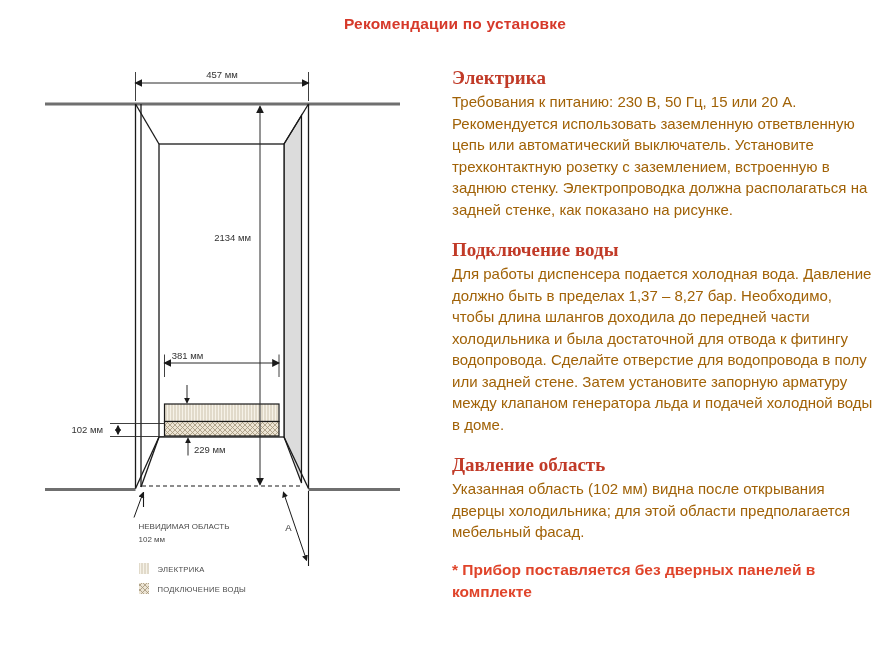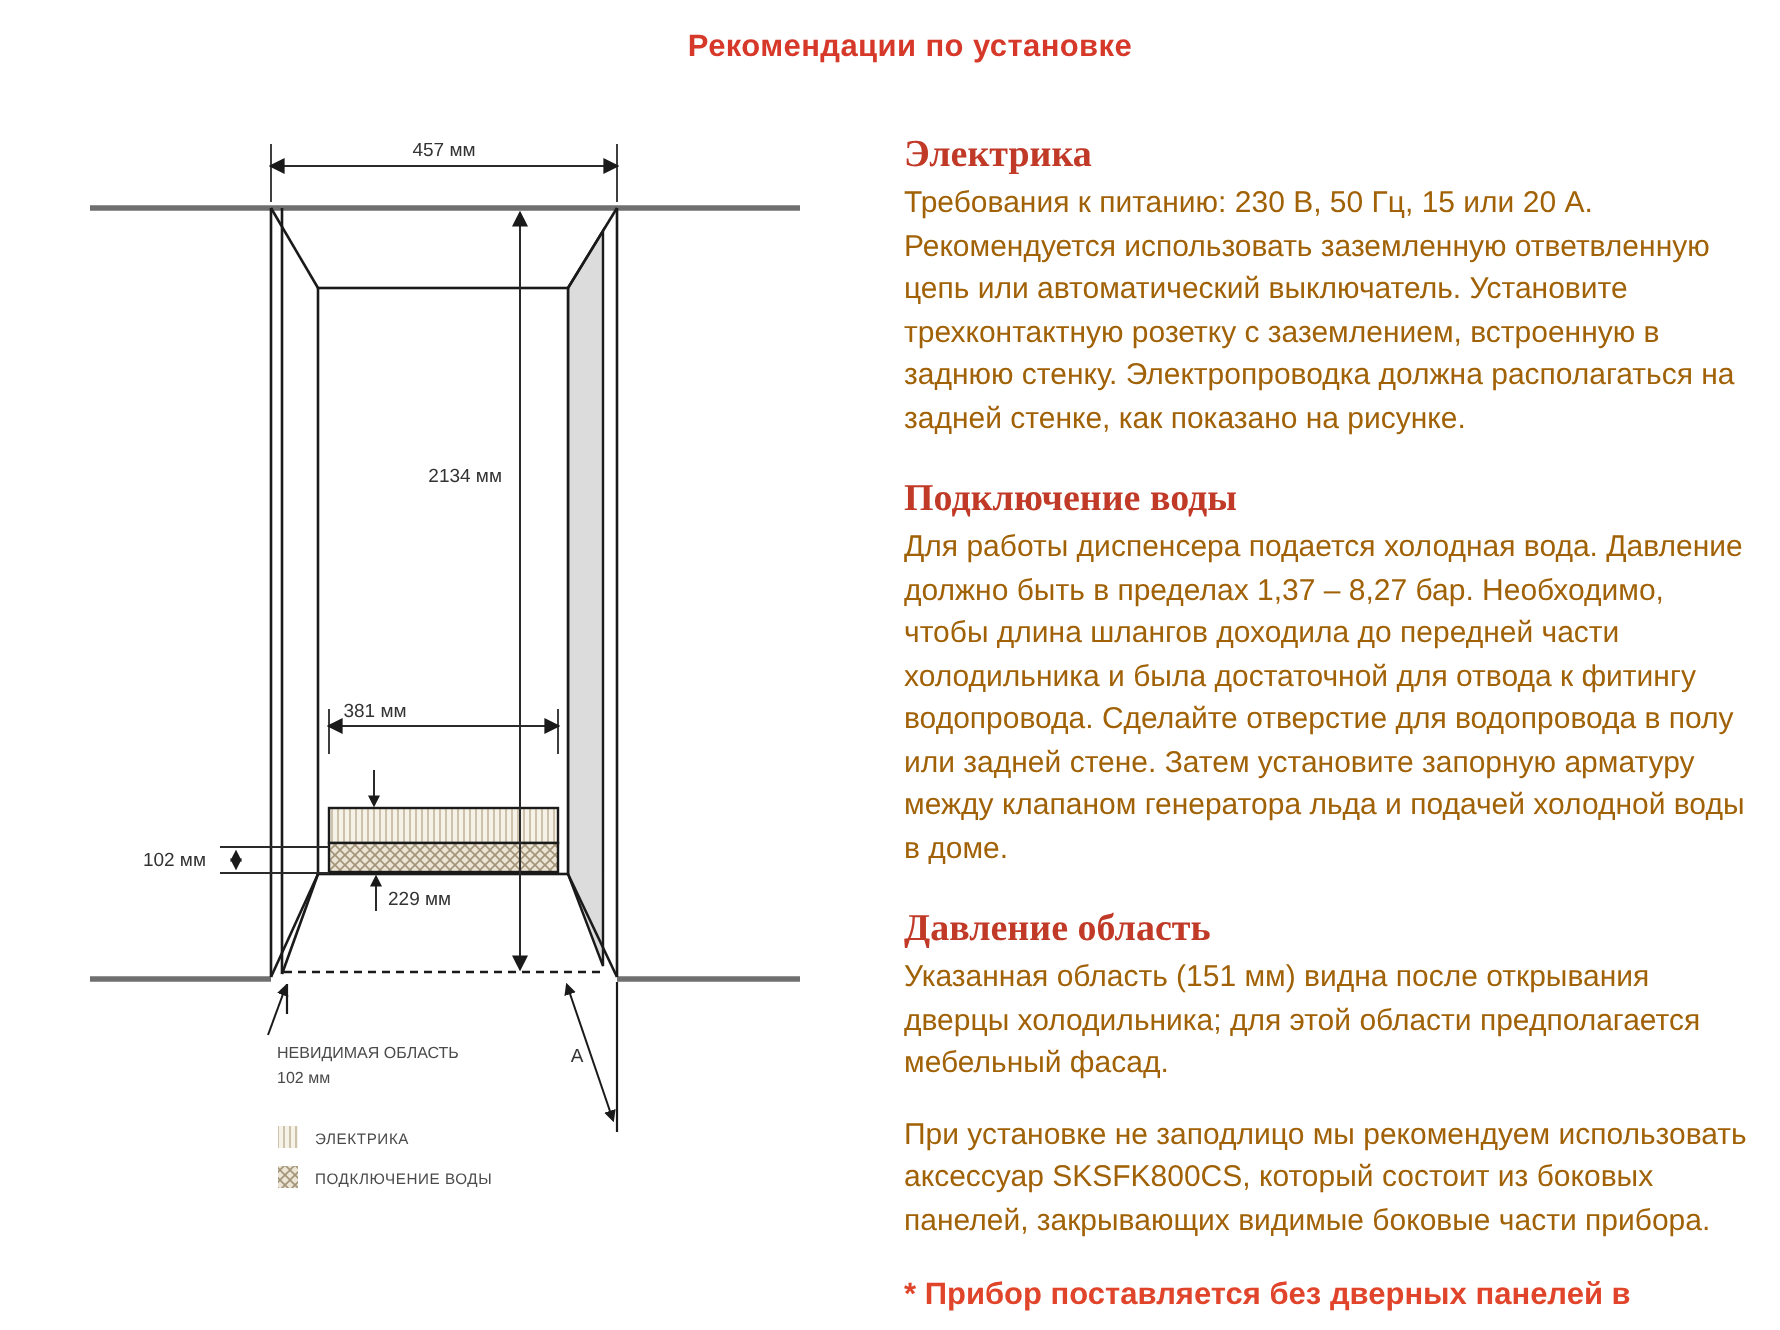--- a/index.html
+++ b/index.html
@@ -141,19 +141,18 @@
   </div>
 
   <div class="col">
     <h2>Электрика</h2>
     <p>Требования к питанию: 230 В, 50 Гц, 15 или 20 А. Рекомендуется использовать заземленную ответвленную цепь или автоматический выключатель. Установите трехконтактную розетку с заземлением, встроенную в заднюю стенку. Электропроводка должна располагаться на задней стенке, как показано на рисунке.</p>
 
     <h2>Подключение воды</h2>
     <p>Для работы диспенсера подается холодная вода. Давление должно быть в пределах 1,37 – 8,27 бар. Необходимо, чтобы длина шлангов доходила до передней части холодильника и была достаточной для отвода к фитингу водопровода. Сделайте отверстие для водопровода в полу или задней стене. Затем установите запорную арматуру между клапаном генератора льда и подачей холодной воды в доме.</p>
 
     <h2>Давление область</h2>
-    <p>Указанная область (151 мм) видна после открывания дверцы холодильника; для этой области предполагается мебельный фасад.</p>
-    <p>При установке не заподлицо мы рекомендуем использовать аксессуар SKSFK800CS, который состоит из боковых панелей, закрывающих видимые боковые части прибора.</p>
+    <p>Указанная область (102 мм) видна после открывания дверцы холодильника; для этой области предполагается мебельный фасад.</p>
 
     <p class="footnote">* Прибор поставляется без дверных панелей в комплекте</p>
   </div>
 
 </div>
 
 </body></html>

